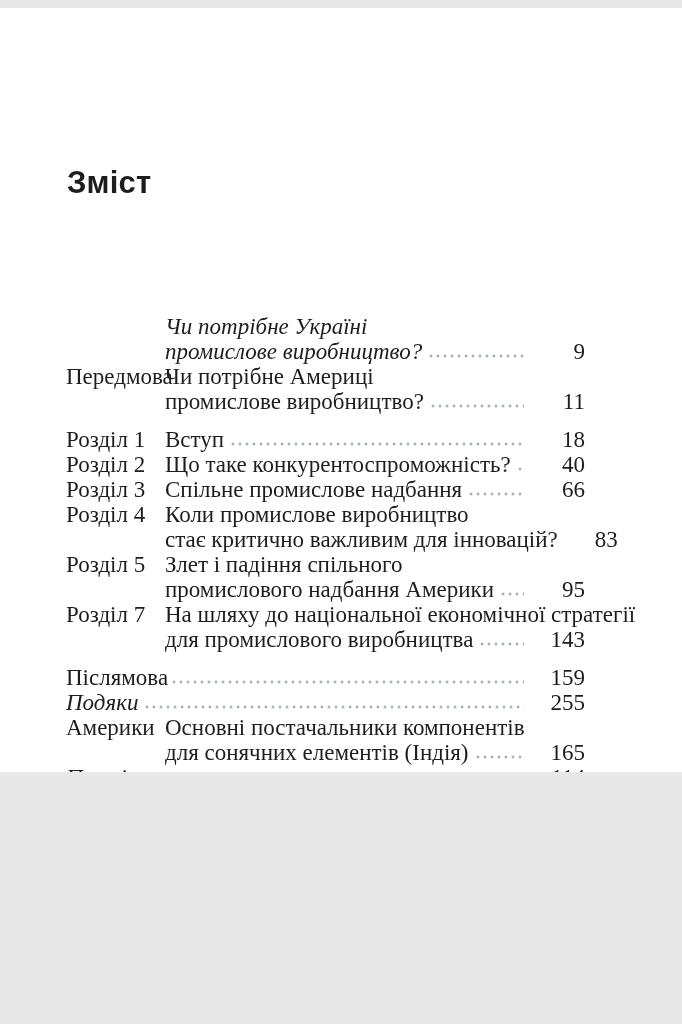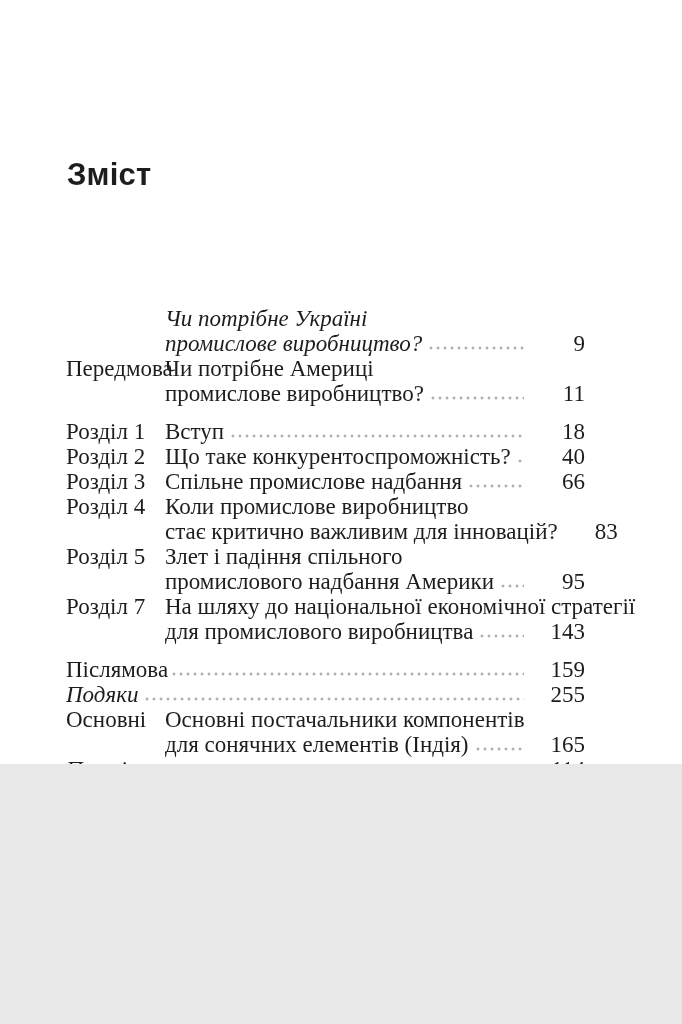--- a/index.html
+++ b/index.html
@@ -6,21 +6,21 @@
     --text: #1d1d1d;
     --dot: #a9b1b8;
     --bg: #ffffff;
   }
   * { box-sizing: border-box; }
   html, body { margin: 0; padding: 0; background: #e8e8e8; }
   .page {
     position: relative;
     width: 682px;
     height: 764px;
-    margin: 0 auto;
+    margin: 8px auto;
     background: var(--bg);
     color: var(--text);
     font-family: "Liberation Serif", "DejaVu Serif", serif;
     overflow: hidden;
     padding-left: 47px;
   }
   .book-title {
     position: absolute;
     left: 67px;
     top: 136px;
@@ -182,21 +182,21 @@
 
     <div class="body">
           <div class="line">
             <span class="lbl">Подяки</span>
             <span class="leader"></span>
             <span class="page-num">255</span>
           </div>
         </div>
   </div>
       <div class="entry">
-    <div class="label">Основні</div>
+    <div class="label">Америки</div>
     <div class="body">
           <div class="line">
             <span class="t">Основні постачальники компонентів</span>
           </div>
           <div class="line">
             <span class="t">для сонячних елементів (Індія)</span>
             <span class="leader"></span>
             <span class="page-num">165</span>
           </div>
         </div>

